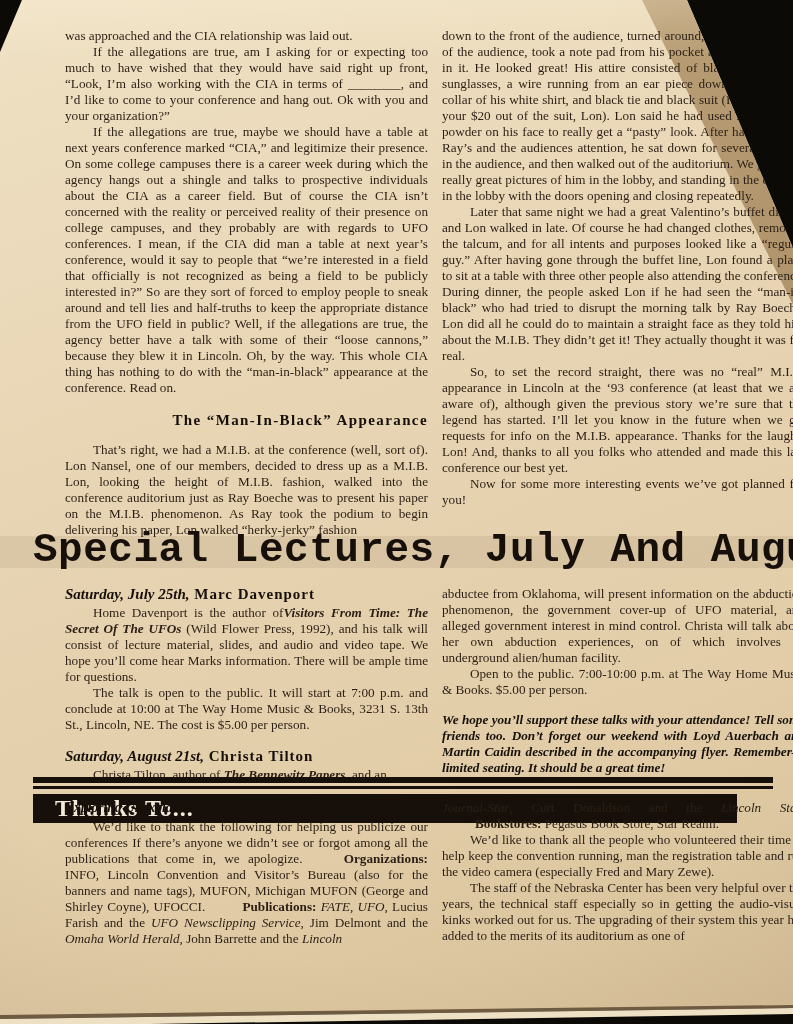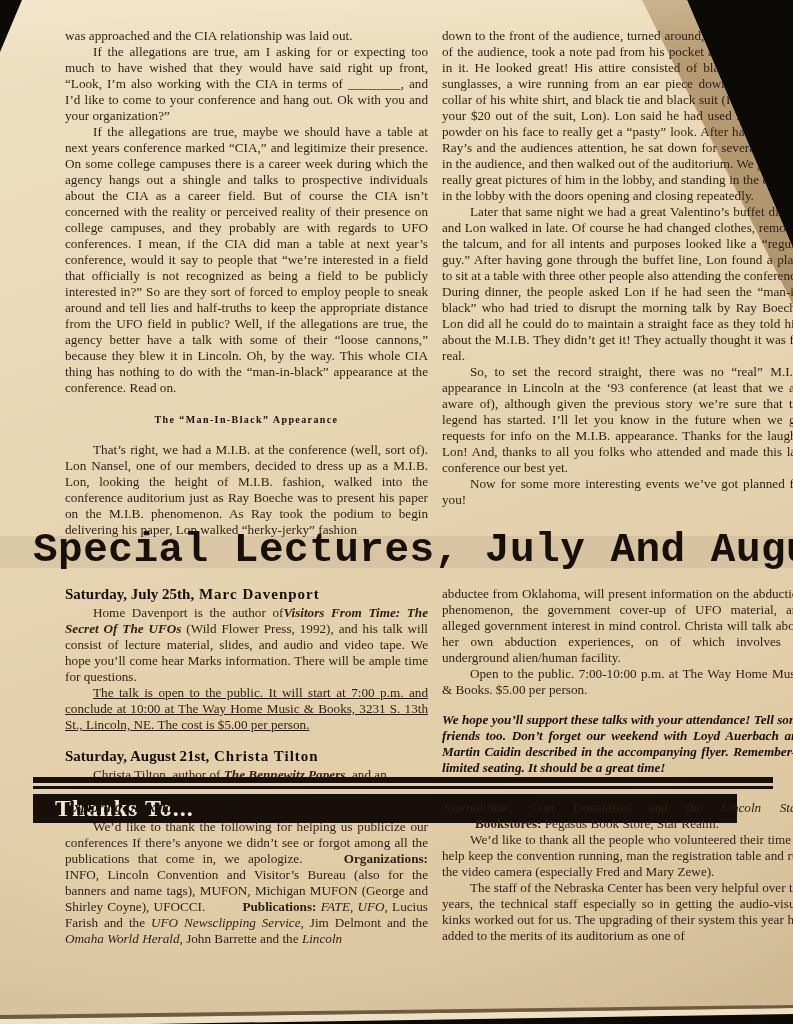--- a/index.html
+++ b/index.html
@@ -34,36 +34,36 @@
     clip-path:polygon(0 1019px, 793px 1008px, 793px 1014px, 150px 1024px, 0 1024px);}
 
   .content{position:absolute;left:33px;top:0;width:740px;}
   .cols{display:flex;gap:14px;margin-left:32px;}
   .col{width:363px;text-align:justify;font-size:13.2px;line-height:16px;
        -webkit-hyphens:auto;hyphens:auto;}
   .para{margin:0;text-indent:28px;}
   .para.noindent{text-indent:0;}
 
   .sec-top{position:absolute;top:28px;left:0;width:740px;}
-  .mib-heading{font-weight:bold;font-size:10px;letter-spacing:1.4px;
-    color:var(--ink-strong);margin:16px 0 14px;text-indent:0;text-align:center;}
+  .mib-heading{font-weight:bold;font-size:15px;letter-spacing:1.4px;
+    color:var(--ink-strong);margin:16px 0 14px;text-indent:0;text-align:right;}
 
   .sec-title{position:absolute;top:526px;left:0;width:740px;font-family:Liberation Mono, monospace;}
   .big-title{font-size:41px;font-weight:bold;letter-spacing:0.5px;color:var(--ink-strong);
     margin:0;line-height:48px;position:relative;white-space:nowrap;}
   .big-title::after{content:"";position:absolute;left:-33px;right:-20px;top:10px;height:32px;
     background:rgba(110,90,60,0.10);z-index:-1;}
 
   .sec-lectures{position:absolute;top:586px;left:0;width:740px;}
   .event-heading{font-size:15px;margin:0 0 3px;text-align:left;text-indent:0;color:var(--ink-strong);}
-  .event-date{font-weight:bold;}
+  .event-date{font-weight:bold;font-style:italic;}
   .event-speaker{font-weight:bold;letter-spacing:1px;}
   .event2{margin-top:15px;}
   .closing{font-weight:bold;margin-top:14px;text-indent:0;color:var(--ink-strong);font-style:italic;}
-  .lect-p2{margin-top:0;text-decoration:underline;}
+  .lect-p2{margin-top:0;}
 
   .sec-rules{position:absolute;top:777px;left:0;width:740px;}
   .rule-thick{height:6px;background:var(--ink-strong);}
   .rule-thin{height:3px;background:var(--ink-strong);margin-top:3px;}
   .thanks-banner{margin-top:5px;width:704px;height:29px;background:var(--ink-strong);
     color:var(--banner-text);font-weight:bold;font-size:24px;line-height:29px;
     letter-spacing:1px;padding-left:22px;box-sizing:border-box;}
 
   .sec-thanks{position:absolute;top:800px;left:0;width:740px;}
   .thanks-heading{font-weight:bold;font-style:italic;font-size:13.6px;

